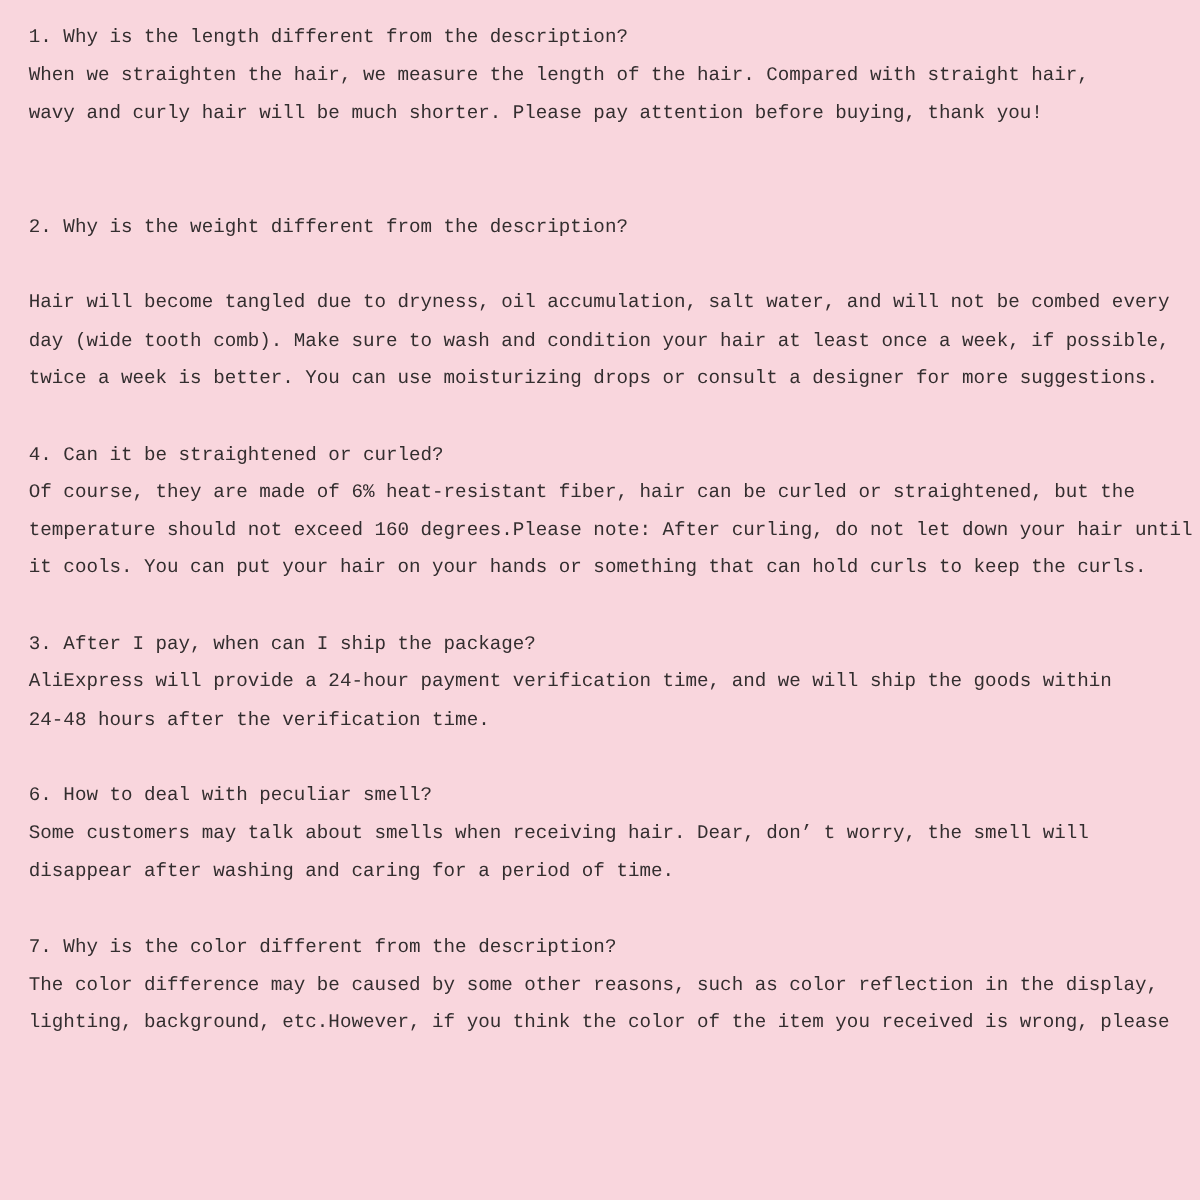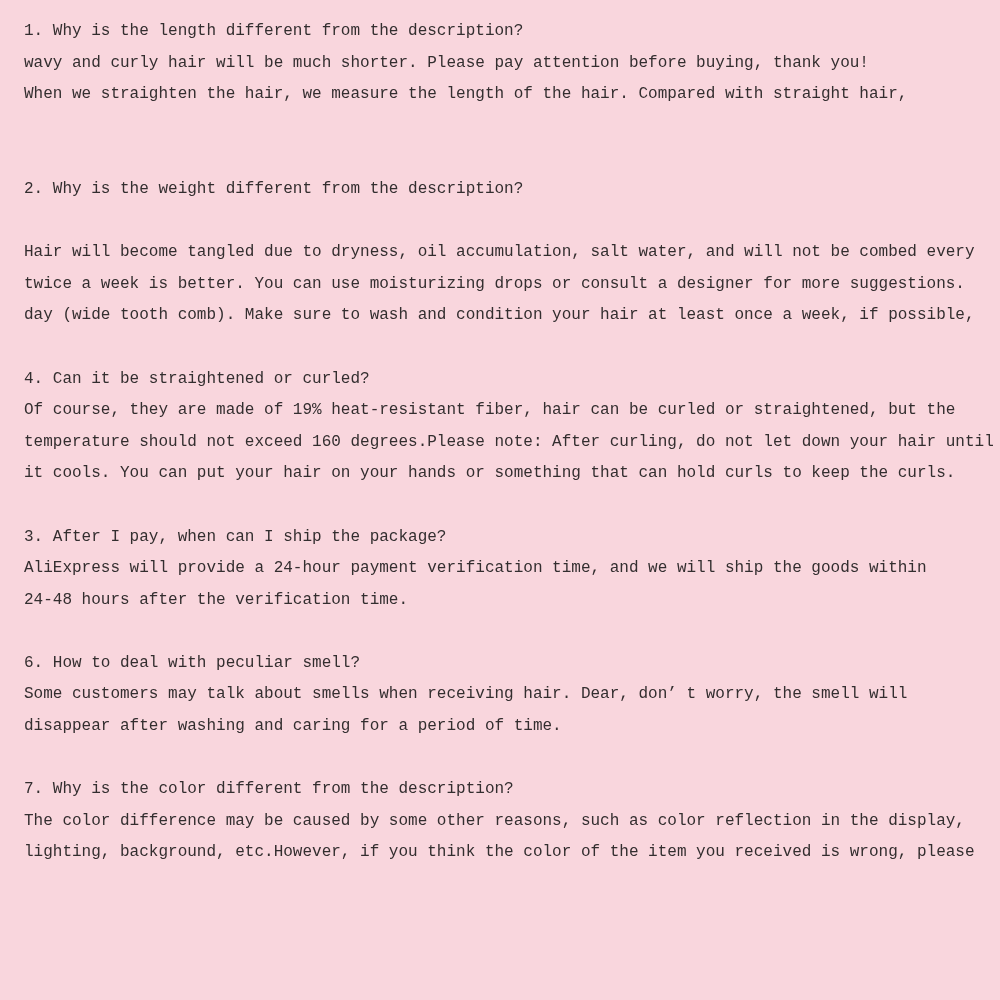--- a/index.html
+++ b/index.html
@@ -31,37 +31,37 @@
     white-space: pre;
   }
 </style>
 </head>
 <body>
 
 <div class="page">
 
   <section class="faq-section first">
     <div class="line">1. Why is the length different from the description?</div>
+    <div class="line">When we straighten the hair, we measure the length of the hair. Compared with straight hair,</div>
     <div class="line">wavy and curly hair will be much shorter. Please pay attention before buying, thank you!</div>
-    <div class="line">When we straighten the hair, we measure the length of the hair. Compared with straight hair,</div>
   </section>
 
   <section class="faq-section">
     <div class="line">2. Why is the weight different from the description?</div>
   </section>
 
   <section class="faq-section">
     <div class="line">Hair will become tangled due to dryness, oil accumulation, salt water, and will not be combed every</div>
+    <div class="line">day (wide tooth comb). Make sure to wash and condition your hair at least once a week, if possible,</div>
     <div class="line">twice a week is better. You can use moisturizing drops or consult a designer for more suggestions.</div>
-    <div class="line">day (wide tooth comb). Make sure to wash and condition your hair at least once a week, if possible,</div>
   </section>
 
   <section class="faq-section">
     <div class="line">4. Can it be straightened or curled?</div>
-    <div class="line">Of course, they are made of 19% heat-resistant fiber, hair can be curled or straightened, but the</div>
+    <div class="line">Of course, they are made of 6% heat-resistant fiber, hair can be curled or straightened, but the</div>
     <div class="line">temperature should not exceed 160 degrees.Please note: After curling, do not let down your hair until</div>
     <div class="line">it cools. You can put your hair on your hands or something that can hold curls to keep the curls.</div>
   </section>
 
   <section class="faq-section">
     <div class="line">3. After I pay, when can I ship the package?</div>
     <div class="line">AliExpress will provide a 24-hour payment verification time, and we will ship the goods within</div>
     <div class="line">24-48 hours after the verification time.</div>
   </section>
 

